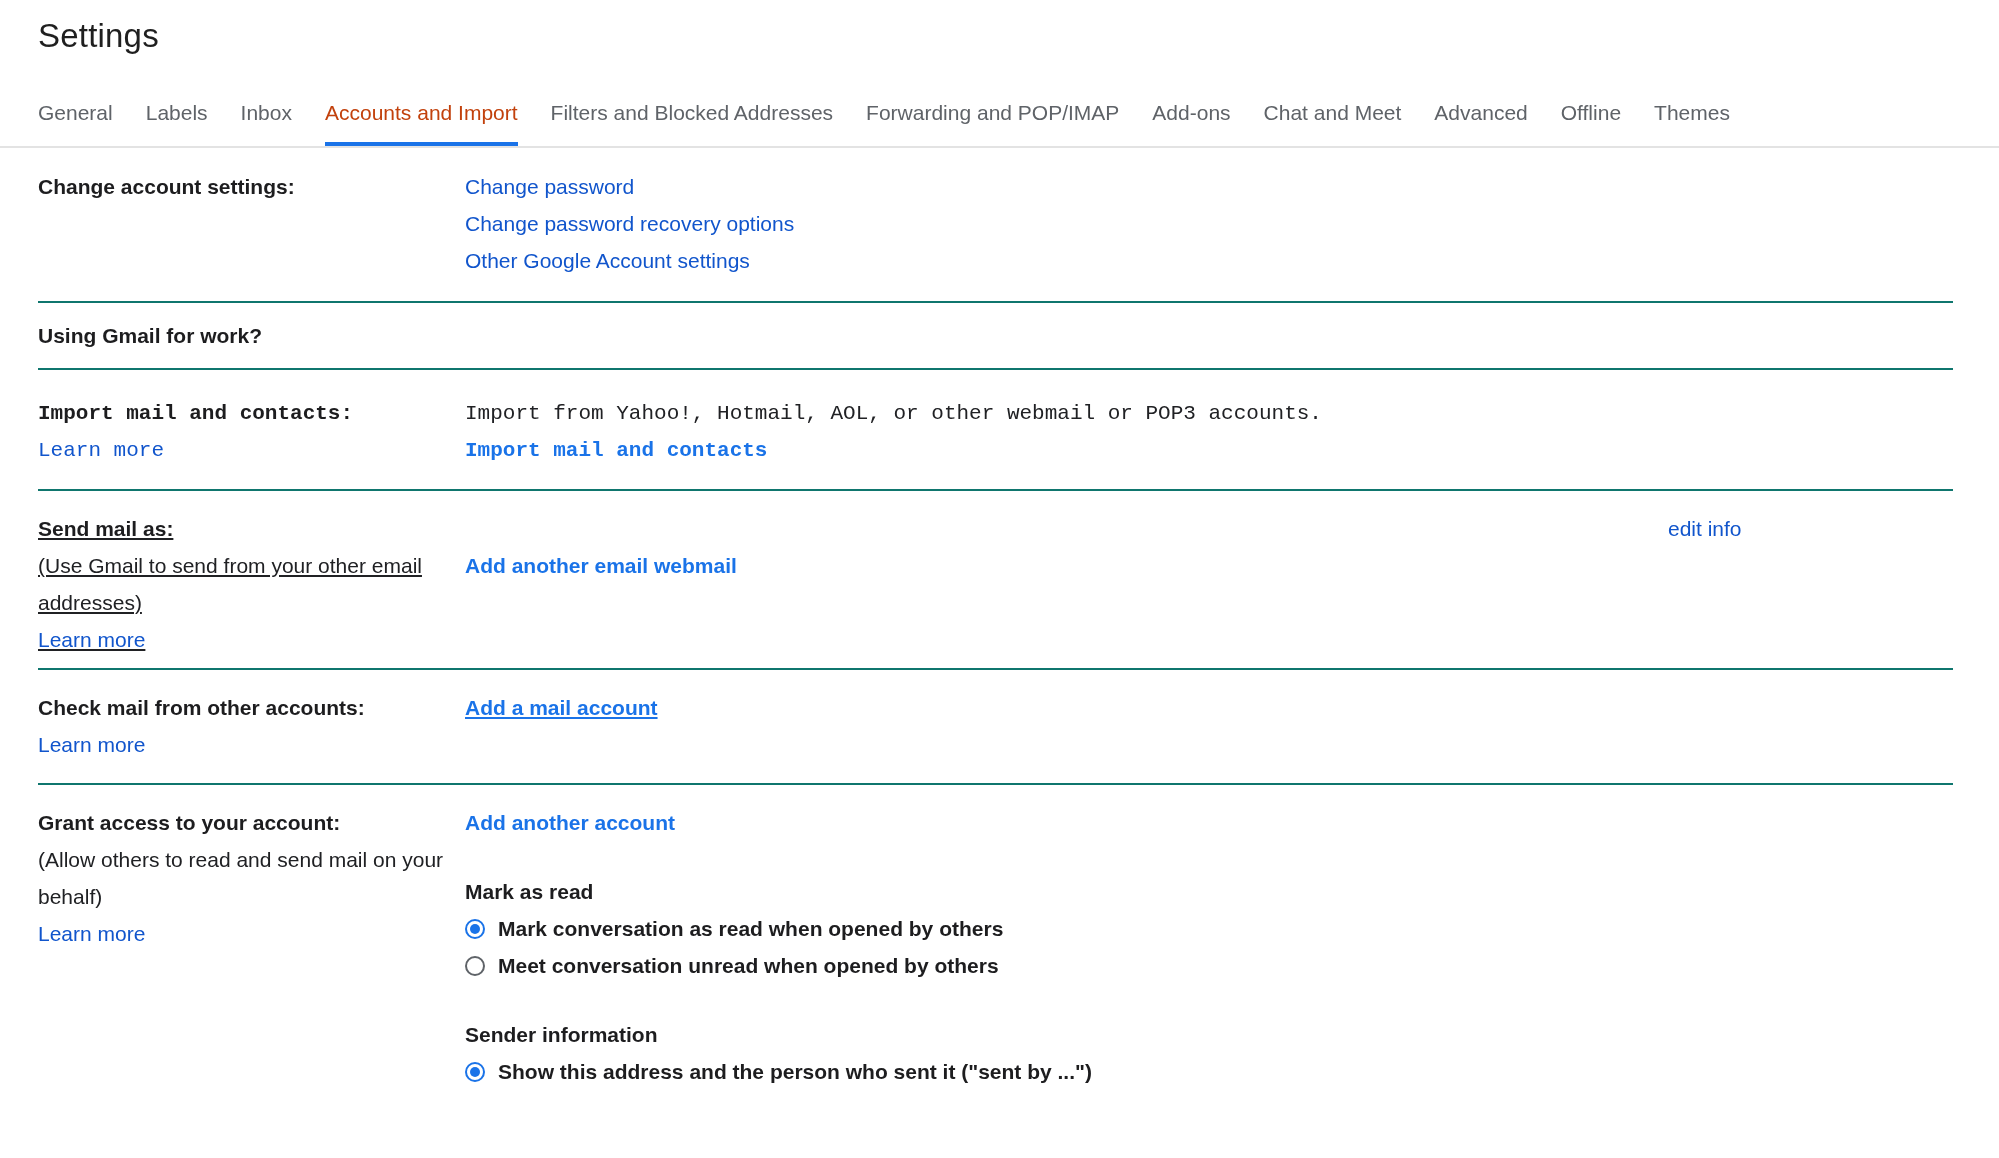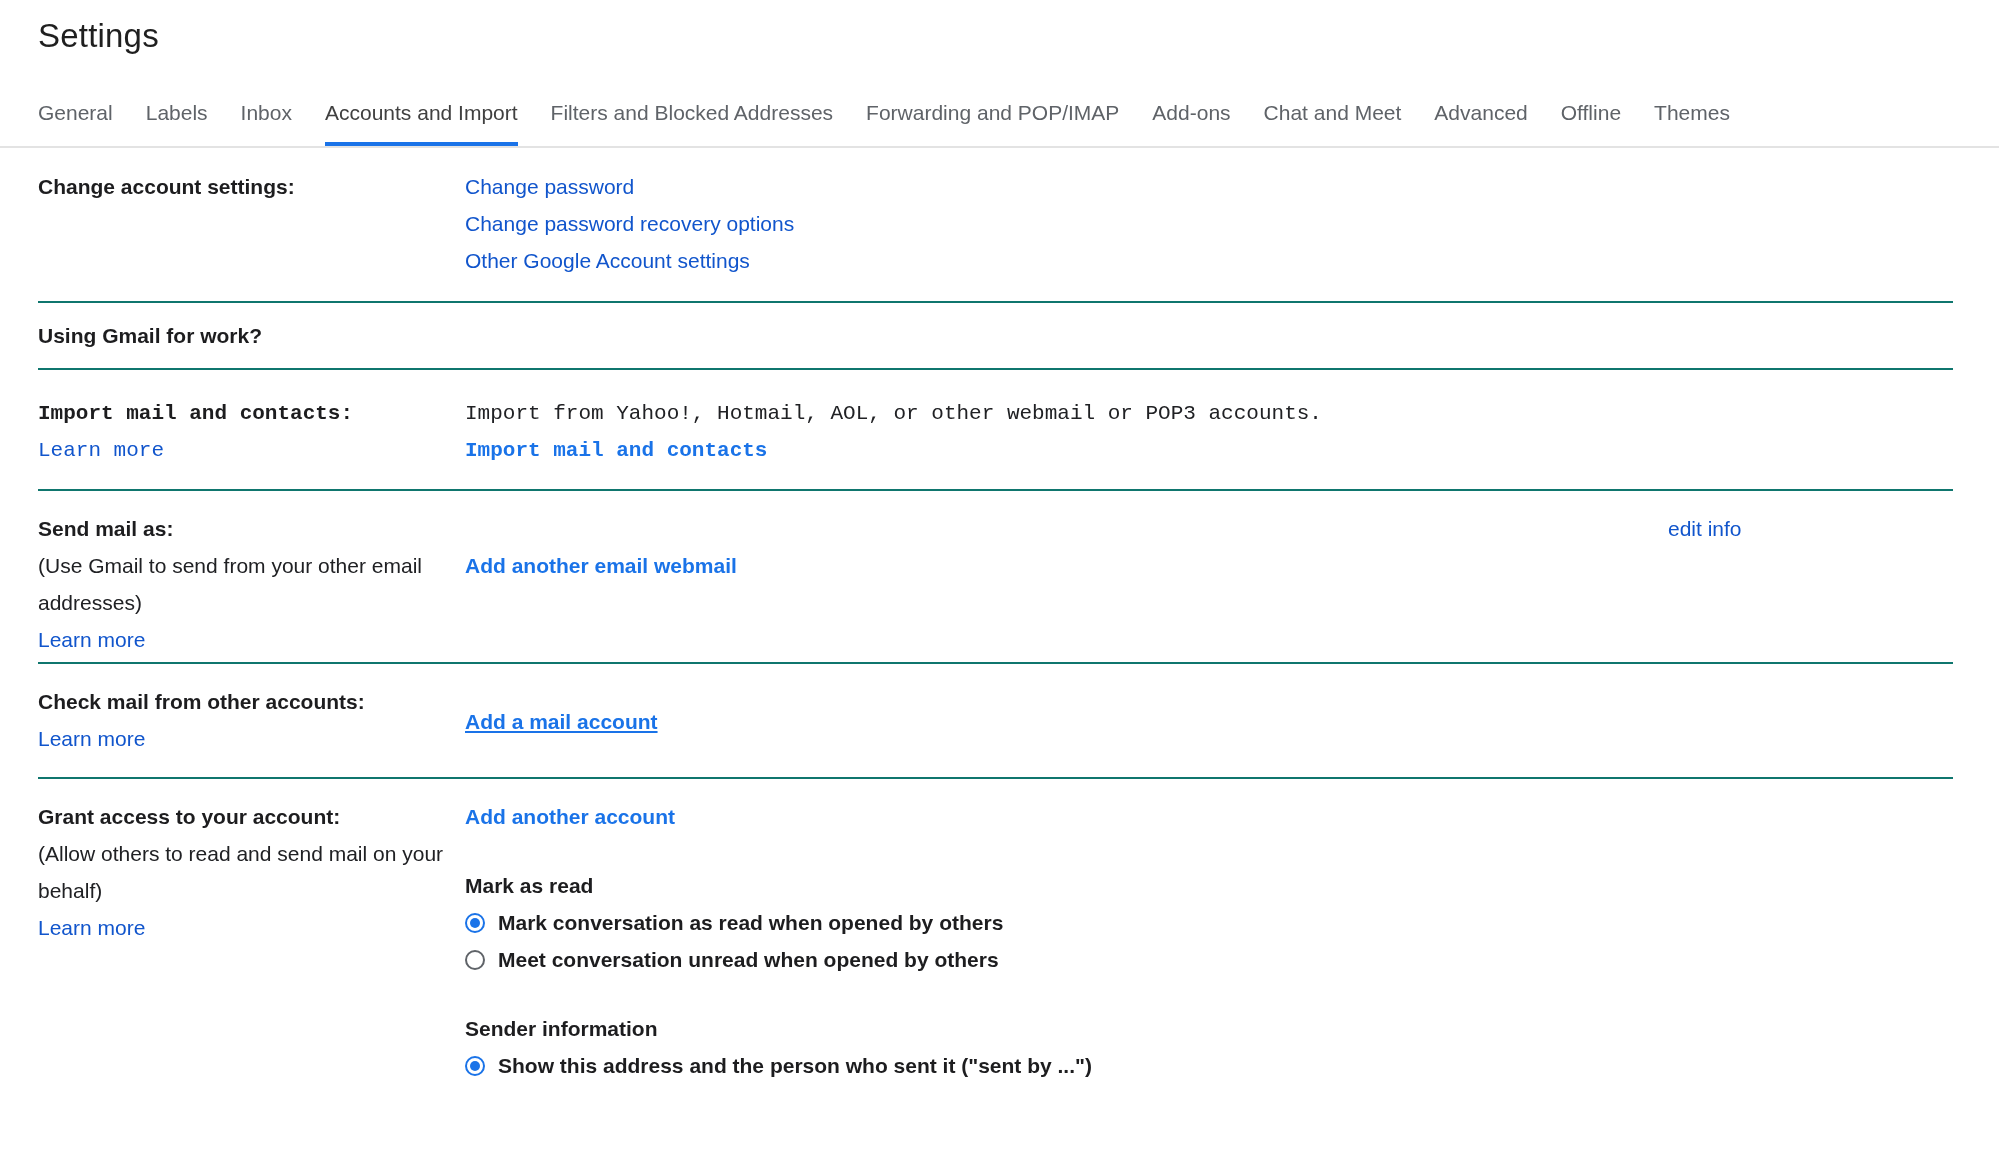--- a/index.html
+++ b/index.html
@@ -5,40 +5,40 @@
   * { margin:0; padding:0; box-sizing:border-box; }
   html,body { width:1999px; height:1158px; background:#ffffff; overflow:hidden; }
   body { font-family:"Liberation Sans", sans-serif; color:#202124; font-size:21px; }
   .page { padding:14px 0 0 0; }
   .px { padding-left:38px; padding-right:46px; }
 
   .title { font-size:33px; font-weight:400; color:#1f1f1f; line-height:44px; letter-spacing:0.2px; }
 
   .tabs { margin-top:40px; display:flex; flex-wrap:wrap; column-gap:33px; row-gap:26px; max-width:1930px; }
   .tab { color:#5f6368; font-size:21px; line-height:30px; padding-bottom:14px; cursor:pointer; white-space:nowrap; border-bottom:4px solid transparent; }
-  .tab.active { color:#404040; font-weight:500; border-bottom-color:#1a73e8; }
+  .tab.active { color:#c2410c; font-weight:500; border-bottom-color:#1a73e8; }
 
   .divider-full { height:2px; background:#e3e3e3; width:1999px; }
 
   .row { display:grid; grid-template-columns:427px 1fr 285px; align-items:start;
          border-bottom:2px solid #0f766e; margin:0 46px 0 38px; }
   .row.last { border-bottom:none; }
   .row .cell { line-height:37px; }
   .lbl { font-weight:700; color:#1d1d1f; }
   .desc { color:#202124; }
   .link { color:#1155cc; cursor:pointer; text-decoration:none; display:inline-block; }
   .linkline { display:block; }
   .action { color:#1a73e8; font-weight:700; cursor:pointer; text-decoration:none; display:inline-block; }
-  .u { text-decoration:underline;margin-top:20px; }
+  .u { text-decoration:underline; }
   .promo-link { color:#2d2fc4; font-weight:500; text-decoration:underline; cursor:pointer; }
 
   .p-r1 { padding-top:20px; padding-bottom:22px; }
   .p-r2 { padding-top:14px; padding-bottom:14px; }
   .p-r3 { padding-top:25px; padding-bottom:20px;font-family:Liberation Mono, monospace; }
-  .p-r4 { padding-top:19px; padding-bottom:4px; }
+  .p-r4 { padding-top:19px; padding-bottom:10px;text-decoration:underline; }
   .p-r5 { padding-top:19px; padding-bottom:20px; }
   .p-r6 { padding-top:19px; padding-bottom:0; }
 
   .mt-link { margin-top:37px; }
   .subhead { font-weight:700; color:#1d1d1f; margin-top:32px; }
   .radio-line { display:flex; align-items:center; line-height:37px; }
   .radio { width:20px; height:20px; border-radius:50%; border:2px solid #5f6368; position:relative; margin-right:13px; flex:0 0 auto; cursor:pointer; background:#fff; }
   .radio.selected { border-color:#1a73e8; }
   .radio.selected::after { content:''; position:absolute; inset:3px; border-radius:50%; background:#1a73e8; }
   .radio-label { font-weight:700; color:#1d1d1f; }

